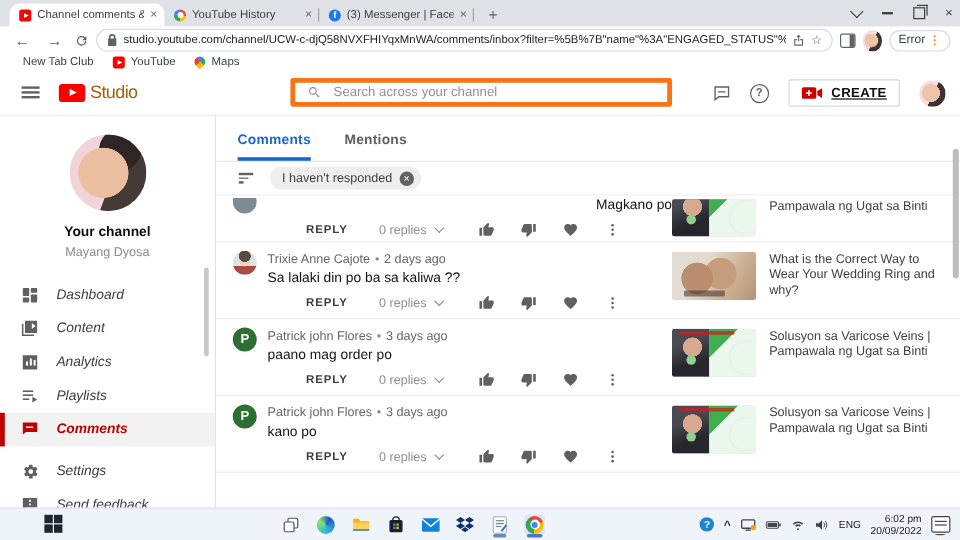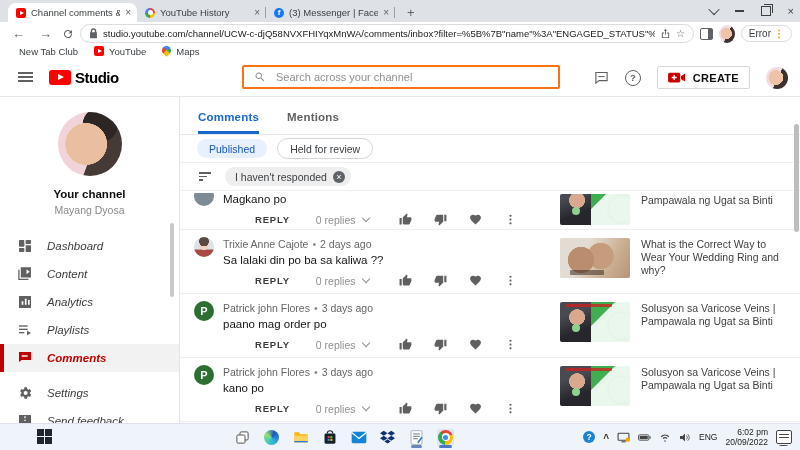--- a/index.html
+++ b/index.html
@@ -32,38 +32,38 @@
   .nav-btn{color:#5f6368;font-size:13px;line-height:14px;padding:0 4px;}
   .omnibox{flex:1;height:17px;border:1px solid #dadce0;border-radius:10px;display:flex;align-items:center;padding:0 8px;gap:5px;max-width:596px;background:#fff;}
   .url-text{flex:1;font-size:9.5px;color:#202124;white-space:nowrap;overflow:hidden;}
   .omni-ic{color:#5f6368;font-size:10px;}
   .side-panel-ic{width:12px;height:10px;border:1.2px solid #5f6368;border-radius:2px;position:relative;}
   .side-panel-ic:after{content:"";position:absolute;right:0;top:0;bottom:0;width:4px;background:#5f6368;}
   .avatar-mini{width:18px;height:18px;border-radius:50%;background:radial-gradient(circle at 45% 48%,#eec3a8 0 44%,transparent 45%),linear-gradient(115deg,#f3dde3 0 52%,#3c3230 53%);}
   .error-pill{display:flex;align-items:center;gap:3px;border:1px solid #dadce0;border-radius:11px;padding:2px 7px;font-size:10px;color:#3c4043;}
   .error-dots{color:#f29900;font-size:10px;font-weight:bold;letter-spacing:0;}
   .bookmarks{height:13px;background:#fff;display:flex;align-items:center;gap:16px;padding:0 0 2px 19px;border-bottom:1px solid #ebebeb;}
-  .bm{display:flex;gap:5px;font-size:9.5px;color:#3c4043;}
+  .bm{display:flex;align-items:center;gap:5px;font-size:9.5px;color:#3c4043;}
   .fav-maps{width:9px;height:9px;border-radius:50% 50% 50% 0;background:conic-gradient(#4285f4 0 25%,#34a853 25% 50%,#fbbc05 50% 75%,#ea4335 75% 100%);transform:rotate(-45deg);}
 
   
   #studio-header{position:absolute;top:58px;left:0;width:800px;height:39px;background:#fff;border-bottom:1px solid #e7e7e7;display:flex;align-items:center;box-sizing:border-box;}
   .hamburger{width:15px;margin:0 0 0 18px;}
   .hamburger div{height:1.7px;background:#606060;margin:2.6px 0;}
   .yt-logo{display:flex;align-items:center;gap:4px;margin-left:16px;}
   .yt-play{width:22px;height:15px;background:#f00;border-radius:3px;position:relative;}
   .yt-play:after{content:"";position:absolute;left:8.5px;top:4px;border-left:6px solid #fff;border-top:3.5px solid transparent;border-bottom:3.5px solid transparent;}
-  .yt-word{font-size:15px;font-weight:bold;color:#000000;letter-spacing:-0.5px;}
-  .studio-search{position:absolute;left:242px;top:7px;width:318px;height:24px;border:2px solid #f97316;border-radius:2px;display:flex;align-items:center;padding:0 10px;gap:8px;box-sizing:border-box;}
+  .yt-word{font-size:15px;font-weight:normal;color:#a16207;letter-spacing:-0.5px;}
+  .studio-search{position:absolute;left:242px;top:7px;width:318px;height:24px;border:4px solid #f97316;border-radius:2px;display:flex;align-items:center;padding:0 10px;gap:8px;box-sizing:border-box;}
   .studio-search input{border:none;outline:none;flex:1;font-size:11px;color:#0f0f0f;font-family:"Liberation Sans",sans-serif;background:transparent;}
   .studio-search input::placeholder{color:#909090;}
   .hdr-right{position:absolute;right:12px;top:0;height:39px;display:flex;align-items:center;gap:16px;}
   .help-circle{width:14px;height:14px;border:1.4px solid #606060;border-radius:50%;color:#606060;font-size:9.5px;font-weight:bold;text-align:center;line-height:14px;}
   .create-btn{display:flex;align-items:center;gap:7px;border:1px solid #d9d9d9;border-radius:2px;background:#fff;padding:4px 10px;}
-  .create-label{font-size:11px;font-weight:bold;color:#0f0f0f;letter-spacing:0.3px;}
+  .create-label{font-size:11px;font-weight:bold;color:#0f0f0f;letter-spacing:0.3px;text-decoration:underline;}
 
   
   #app{position:absolute;top:97px;left:0;width:800px;height:327px;display:flex;}
   #sidebar{width:180px;box-sizing:border-box;border-right:1px solid #e3e3e3;position:relative;background:#fff;}
   .ch-avatar{width:64px;height:64px;border-radius:50%;margin:15px auto 0 auto;background:radial-gradient(circle at 44% 50%,#eabf9f 0 43%,transparent 44%),radial-gradient(circle at 66% 20%,#2e2624 0 26%,transparent 27%),linear-gradient(110deg,#f0d4da 0 55%,#463a36 56%);}
   .ch-title{text-align:center;font-size:11.5px;font-weight:bold;color:#0f0f0f;margin-top:12px;}
   .ch-name{text-align:center;font-size:10.5px;color:#8a8a8a;margin-top:4px;}
   .nav{margin-top:16px;font-style:italic;}
   .nav-item{height:28px;display:flex;align-items:center;gap:14px;padding-left:17px;position:relative;cursor:default;}
   .nav-item .nav-label{font-size:11.5px;color:#3c3c3c;}
@@ -99,21 +99,21 @@
   .crow:not(.partial) .av-wrap{overflow:visible;border-radius:0;}
   .cavatar{width:20px;height:20px;border-radius:50%;color:#fff;font-size:11px;font-weight:bold;text-align:center;line-height:20px;}
   .crow.partial .cavatar{margin-top:-7px;}
   .av-gray{background:#7d8b95;}
   .av-letter{background:#2d6e31;}
   .av-photo{background:radial-gradient(circle at 50% 22%,#5a4a42 0 26%,transparent 27%),radial-gradient(circle at 50% 42%,#ecd3c2 0 30%,transparent 31%),linear-gradient(180deg,#dfe3e8 0 62%,#a84b44 63%);}
   .cbody{flex:1;min-width:0;}
   .chead{font-size:10.5px;color:#666;margin-top:1px;}
   .chead .cdot{margin:0 4px;color:#8a8a8a;}
   .ctext{font-size:11.5px;color:#141414;margin-top:4px;}
-  .crow.partial .ctext{margin-top:0;}
+  .crow.partial .ctext{margin-top:0;text-align:right;}
   .cactions{display:flex;align-items:center;margin-top:8px;}
   .reply-btn{font-size:9.5px;font-weight:bold;letter-spacing:0.8px;color:#3c3c3c;padding-left:32px;}
   .replies-wrap{display:flex;align-items:center;gap:7px;margin-left:26px;}
   .replies-count{font-size:10.5px;color:#909090;}
   .cdown{width:5px;height:5px;border-right:1.4px solid #909090;border-bottom:1.4px solid #909090;transform:rotate(45deg);margin-top:-3px;}
   .act-icons{display:flex;align-items:center;gap:22px;margin-left:30px;}
   .act-icons svg{fill:#606060;}
   .cvideo{width:230px;flex:0 0 230px;display:flex;gap:11px;padding-top:1px;}
   .thumb{width:70px;height:40px;border-radius:2px;overflow:hidden;position:relative;flex:0 0 70px;background:#ddd;}
   .crow.partial .thumb{height:31px;}
@@ -316,24 +316,20 @@
         </div>
       </div>
       <div class="sb-scroll"></div>
     </div>
 
     <div id="main">
       <div class="ctabs">
         <span class="ctab active">Comments</span>
         <span class="ctab">Mentions</span>
       </div>
-      <div class="chips">
-        <span class="chip blue">Published</span>
-        <span class="chip outline">Held for review</span>
-      </div>
       <div class="filterbar">
         <span class="filter-ic">
             <div class="f1"></div>
             <div class="f2"></div>
             <div class="f3"></div>
           </span>
         <span class="fchip">
           <span class="fchip-label">I haven't responded</span>
           <span class="fchip-x">×</span>
         </span>

